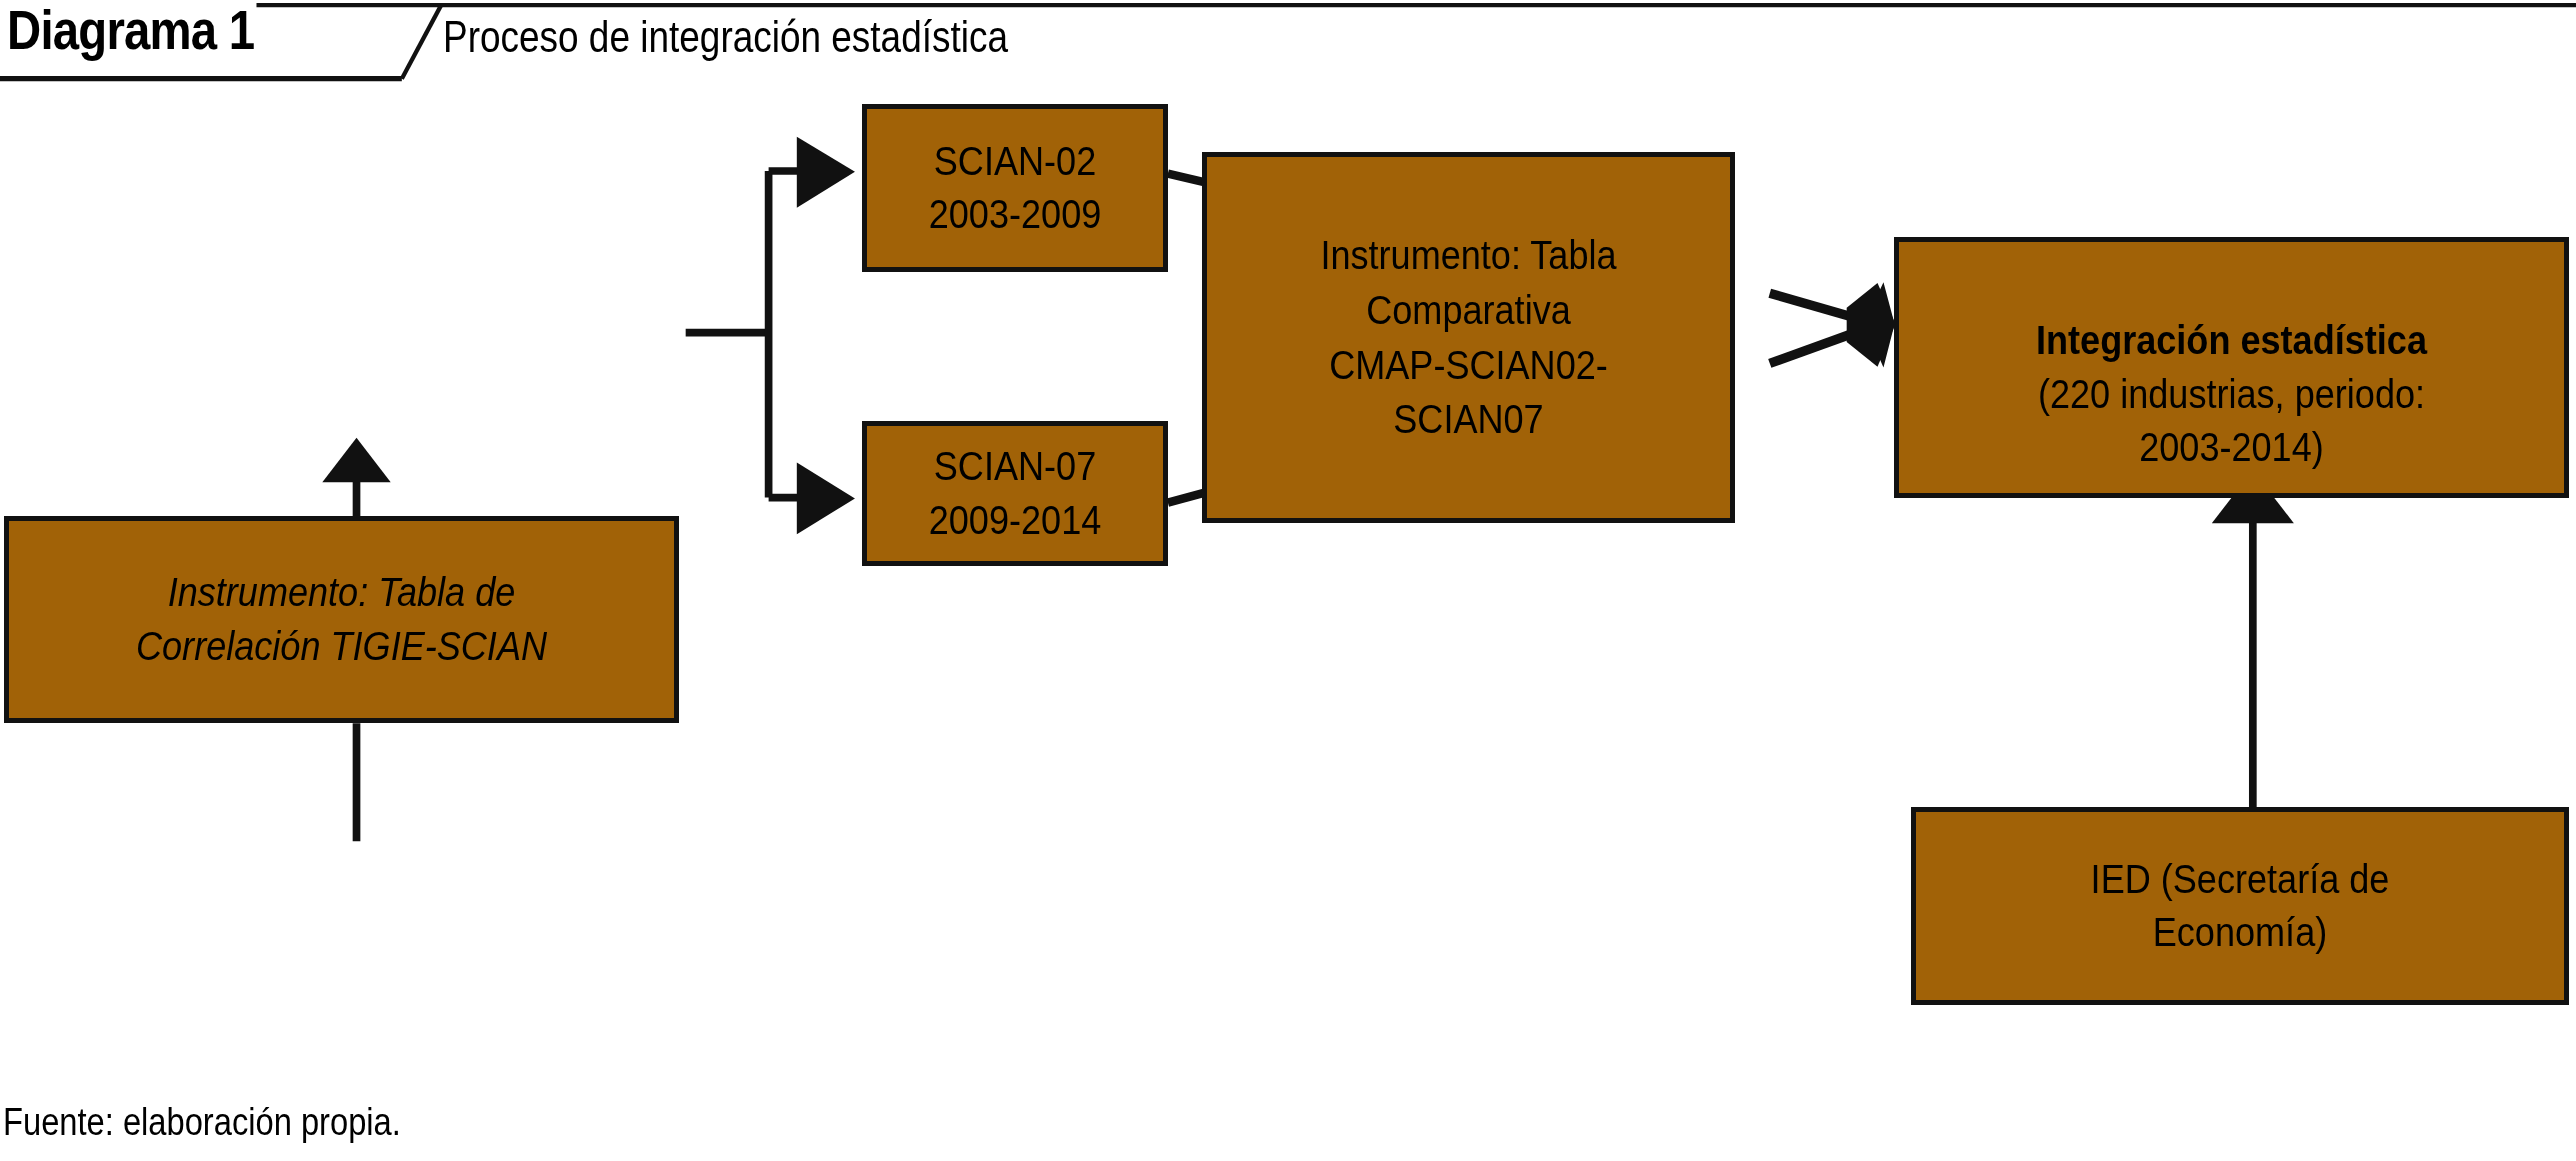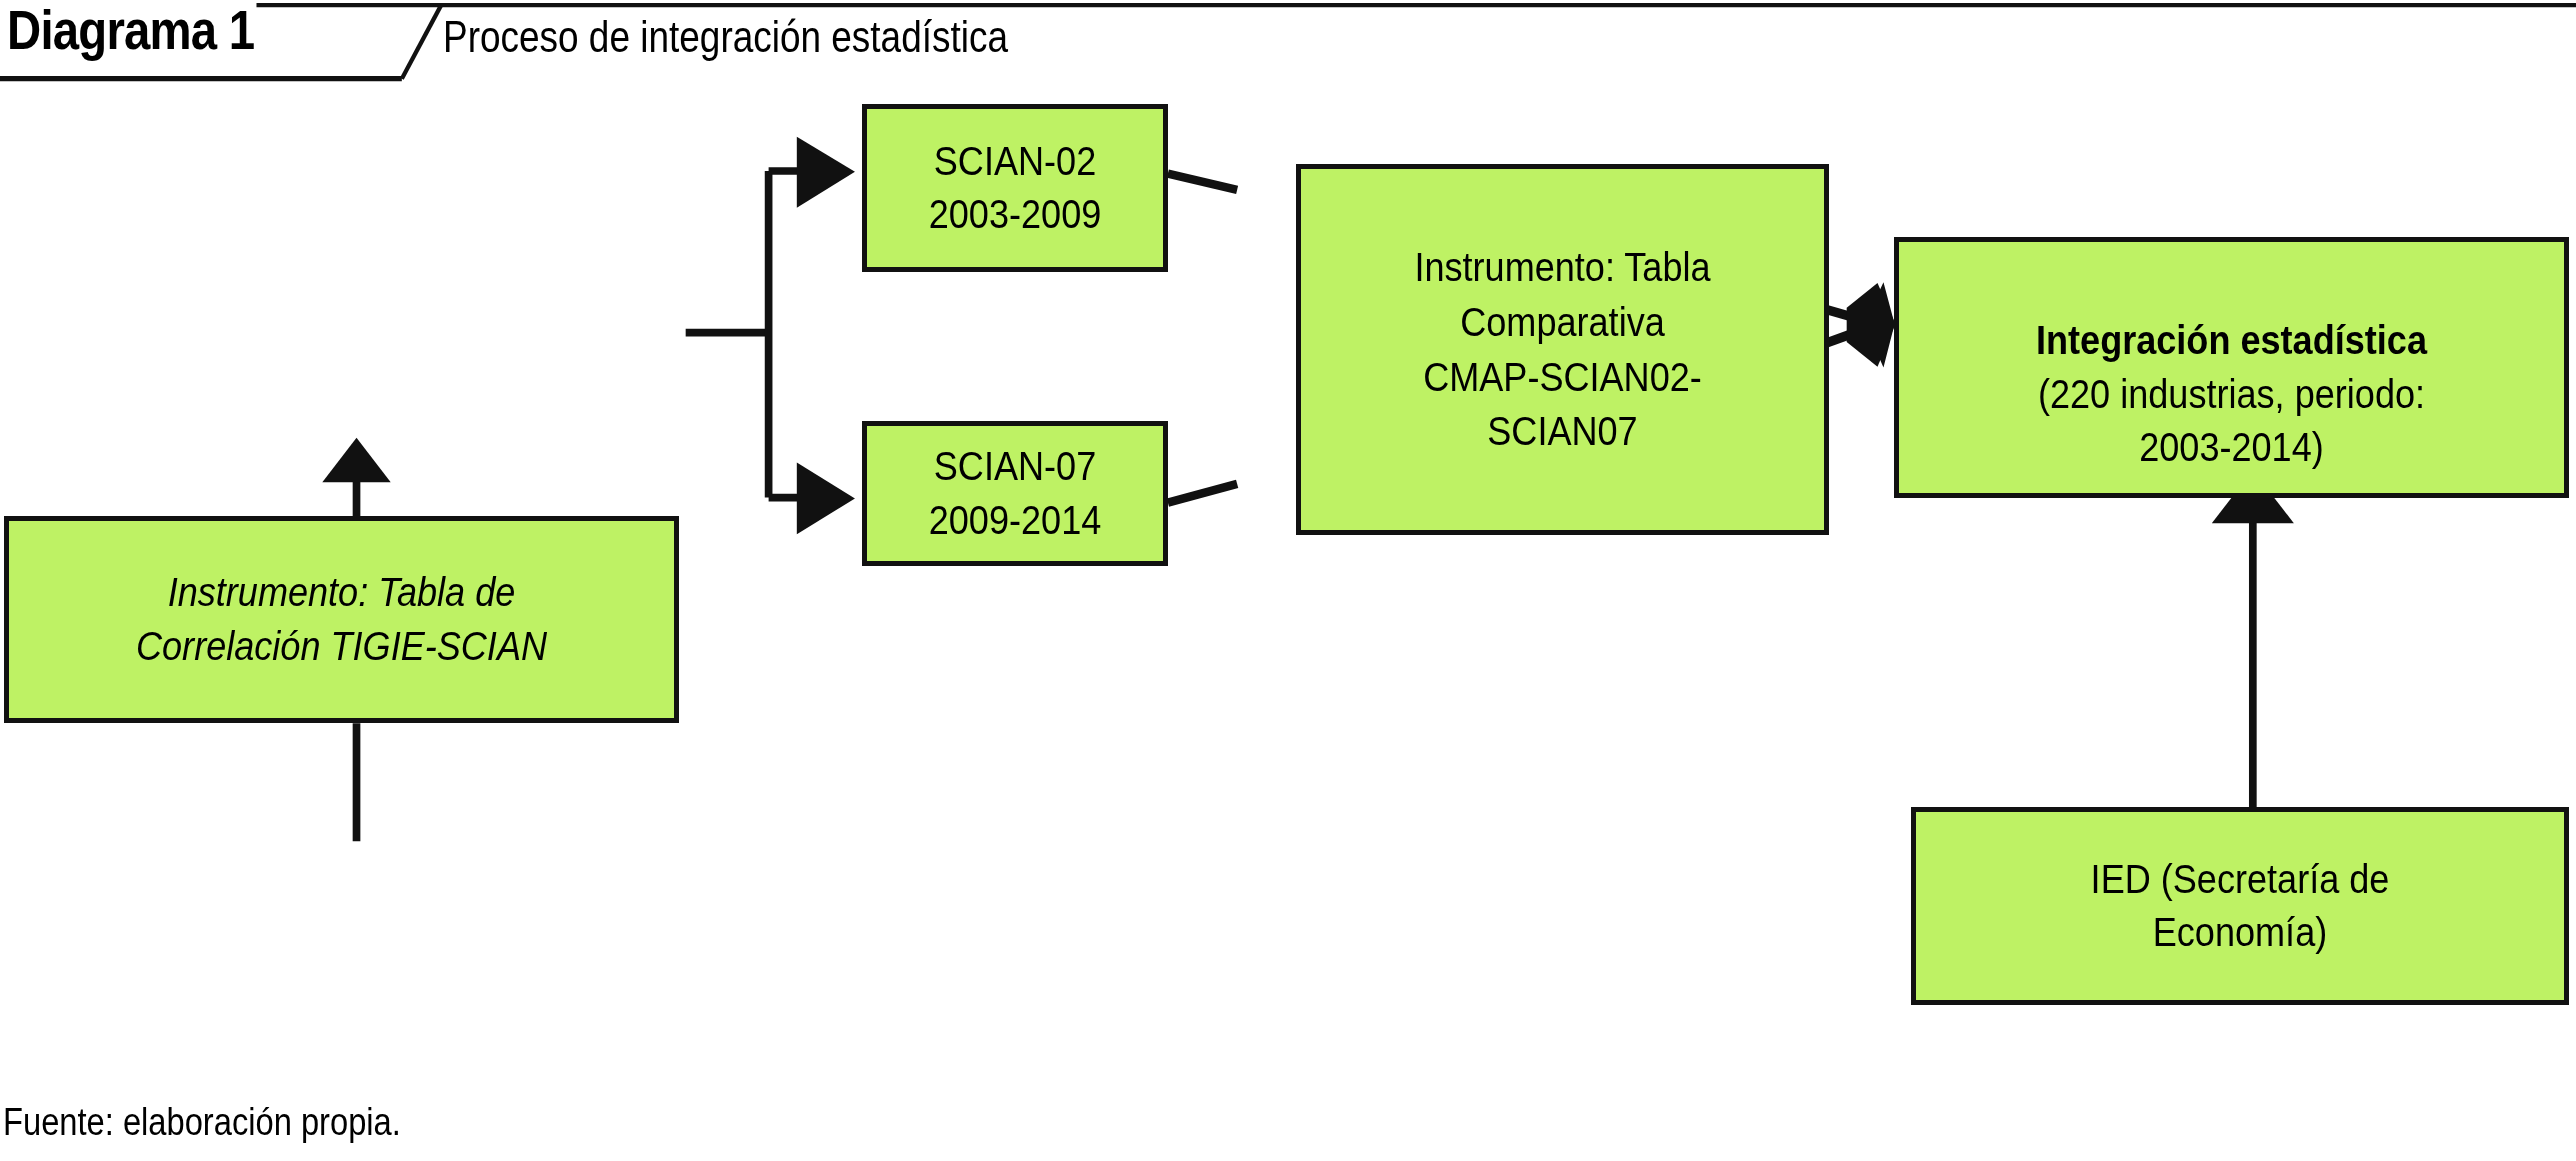--- a/index.html
+++ b/index.html
@@ -48,21 +48,21 @@
     font-weight: normal;
     line-height: 1;
     white-space: nowrap;
     transform: scaleX(0.84);
     transform-origin: left top;
   }
   .node {
     position: absolute;
     box-sizing: border-box;
     border: 5.1px solid #111111;
-    background: #bef264;
+    background: #a16207;
     display: flex;
     align-items: center;
     justify-content: center;
     text-align: center;
   }
   .node .txt {
     display: block;
     width: 100%;
     padding: 0 12px;
     box-sizing: border-box;
@@ -74,21 +74,21 @@
   #node-encuesta        { left: 19px;  top: 238px;  width: 667px;  height: 202px; }
   #node-encuesta .txt   { font-size: 43px; line-height: 1.5; }
   #node-tabla-corr      { left: 4.3px;   top: 516px;  width: 675px;  height: 207px; font-style: italic; }
   #node-tabla-corr .txt { font-size: 41px; }
   #node-comercio        { left: 21.4px;  top: 841px;  width: 658px;  height: 229px; }
   #node-comercio .txt   { font-size: 43px; }
   #node-scian02         { left: 862px; top: 104px; width: 306px; height: 168px; }
   #node-scian02 .txt    { font-size: 41px; }
   #node-scian07         { left: 862px; top: 421px; width: 306px; height: 145px; }
   #node-scian07 .txt    { font-size: 41px; }
-  #node-comparativa     { left: 1296px; top: 152px; width: 533px; height: 371px; margin-top: 12px; }
+  #node-comparativa     { left: 1202px; top: 152px; width: 533px; height: 371px; }
   #node-comparativa .txt{ font-size: 41px; line-height: 1.34; }
   #node-integracion     { left: 1894px; top: 212px; width: 675px; height: 261px; margin-top: 25px; }
   #node-integracion .txt{ font-size: 41px; line-height: 1.30; }
   #node-integracion .bold-line { font-weight: bold; display: block; }
   #node-ied             { left: 1911px; top: 807px; width: 658px; height: 198px; }
   #node-ied .txt        { font-size: 41px; }
   .footer {
     position: absolute;
     left: 3.4px;
     top: 1103px;

